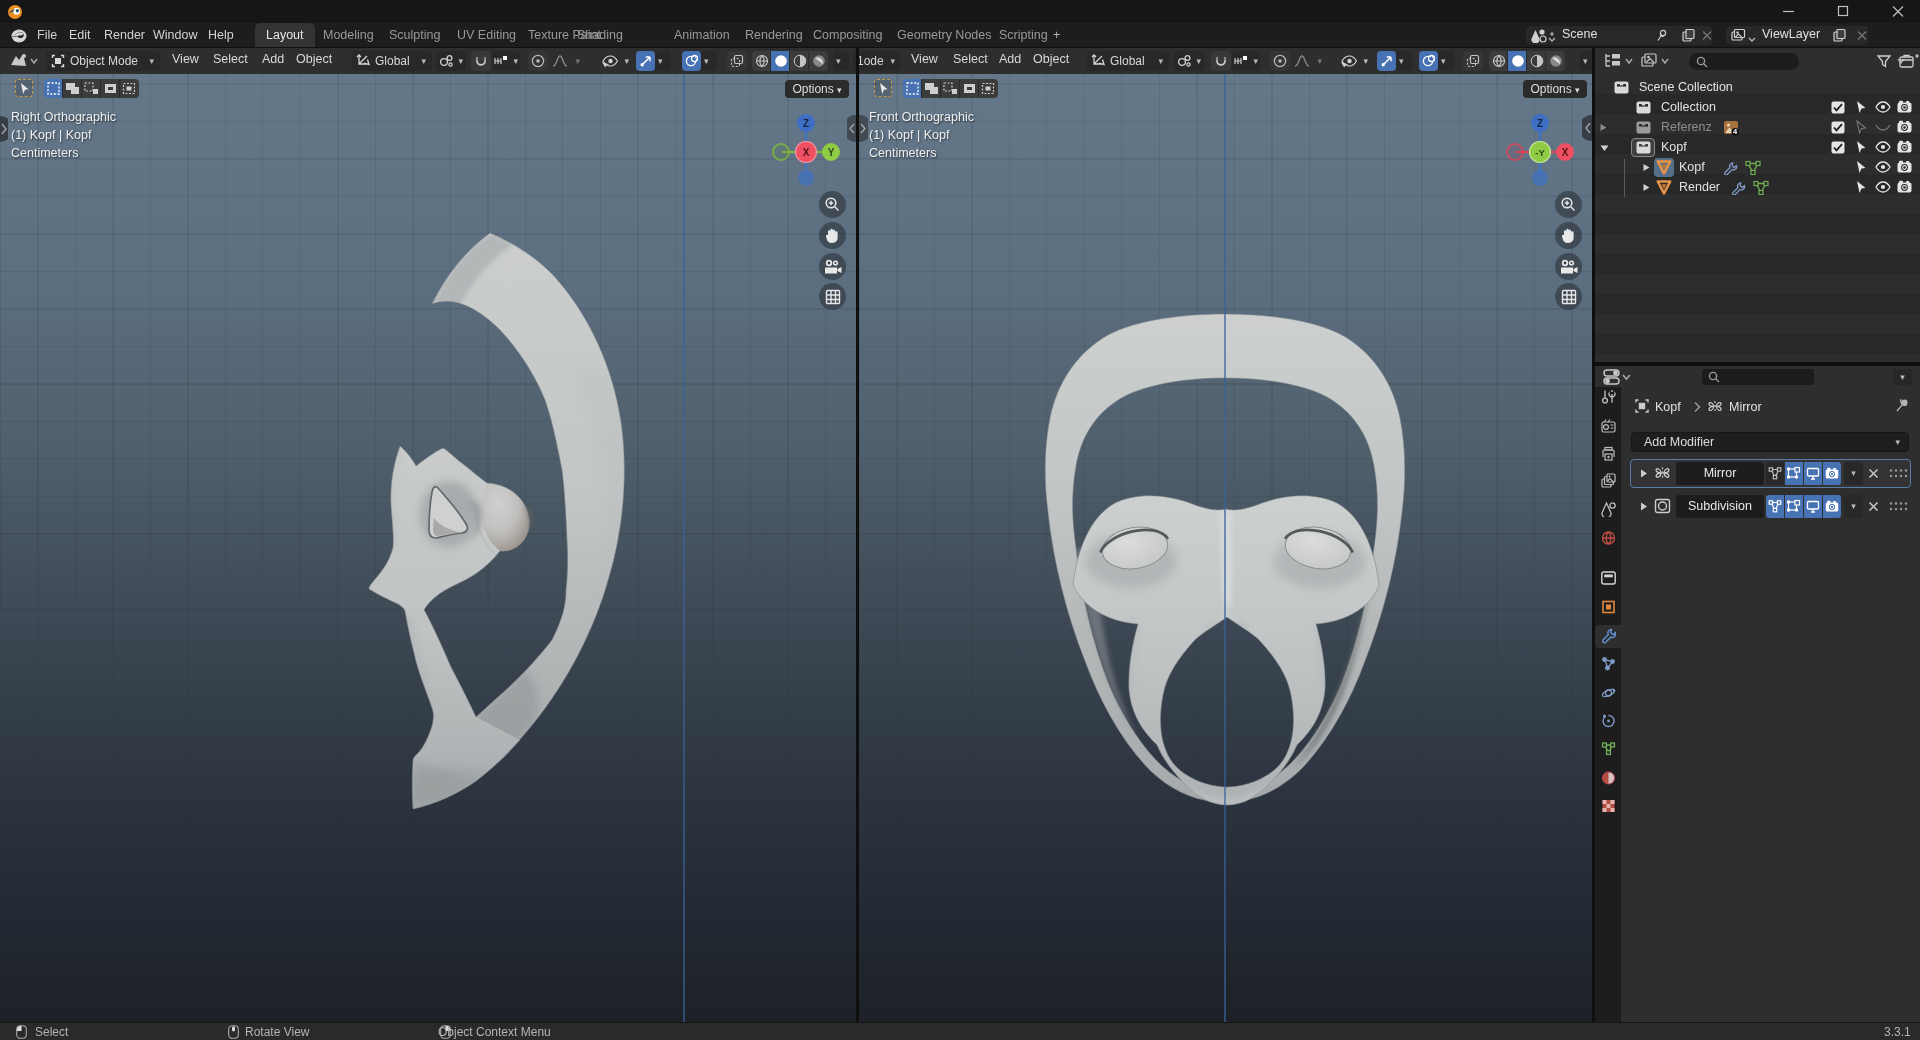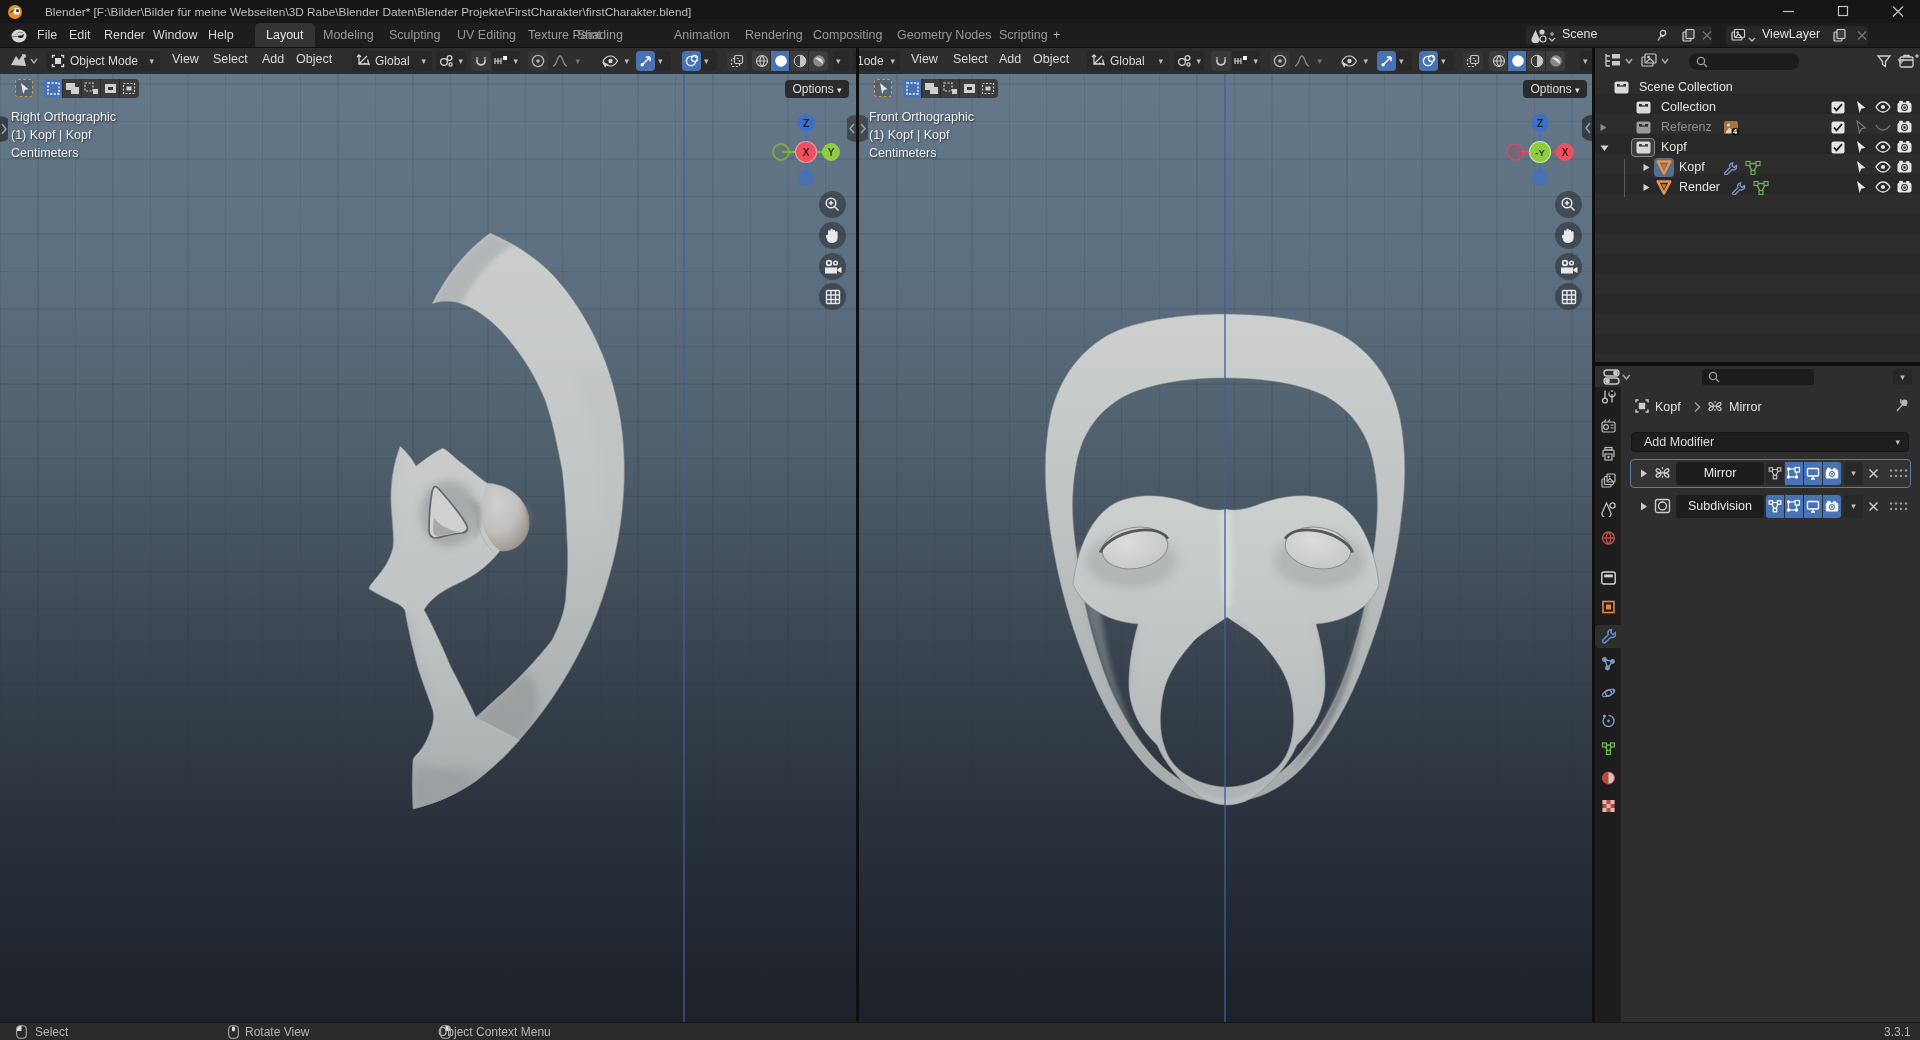--- a/index.html
+++ b/index.html
@@ -41,21 +41,20 @@
 <body>
 <div id="app">
 
 <div class="abs" id="titlebar">
  <svg class="abs" style="left:7px;top:4px" width="16" height="16" viewBox="0 0 16 16">
         <circle cx="8" cy="8" r="7" fill="#ec8d22"></circle>
         <circle cx="9.6" cy="7.2" r="3.4" fill="#fff"></circle>
         <circle cx="10.4" cy="6.8" r="1.7" fill="#2a4f63"></circle>
         <path d="M1.5 9 L8 4.5 L6 8 Z" fill="#2a4f63"></path>
       </svg>
- <div class="abs" id="titletext">Blender* [F:\Bilder\Bilder für meine Webseiten\3D Rabe\Blender Daten\Blender Projekte\FirstCharakter\firstCharakter.blend]</div>
  <svg class="abs" style="left:1775px;top:0" width="145" height="23" viewBox="0 0 145 23" fill="none" stroke="#c0c0c0" stroke-width="1.2">
         <path d="M8 11.5 h11"></path>
         <rect x="63.5" y="6.5" width="9" height="9"></rect>
         <path d="M118 6.5 l10 10 M128 6.5 l-10 10"></path>
       </svg>
 </div>
 
 <div class="abs" id="menubar">
  <svg class="abs" style="left:10px;top:5px" width="17" height="15" viewBox="0 0 17 15">
         <ellipse cx="9" cy="8" rx="7.5" ry="6.5" fill="#d5d5d5"></ellipse>

